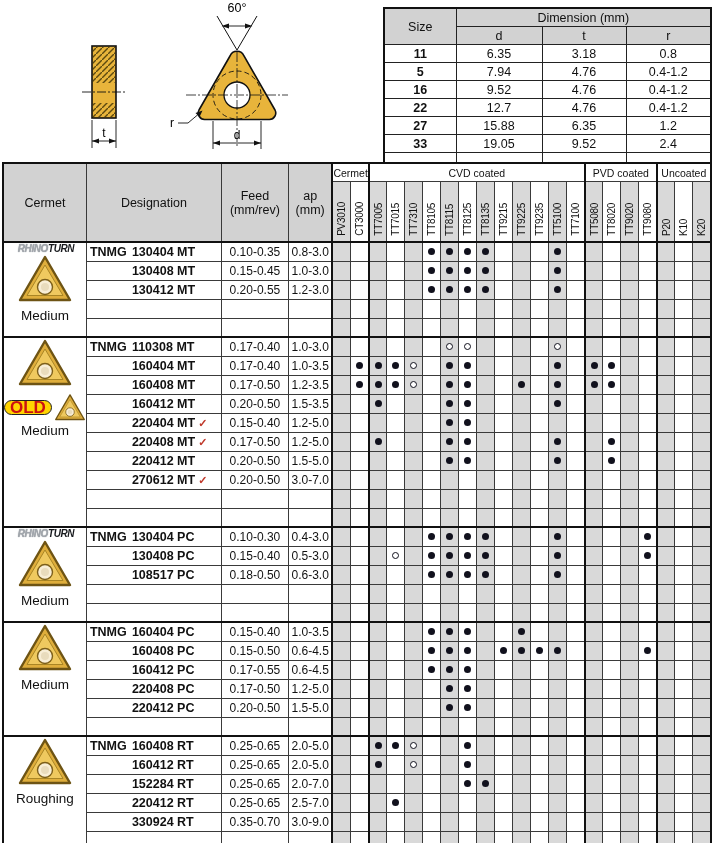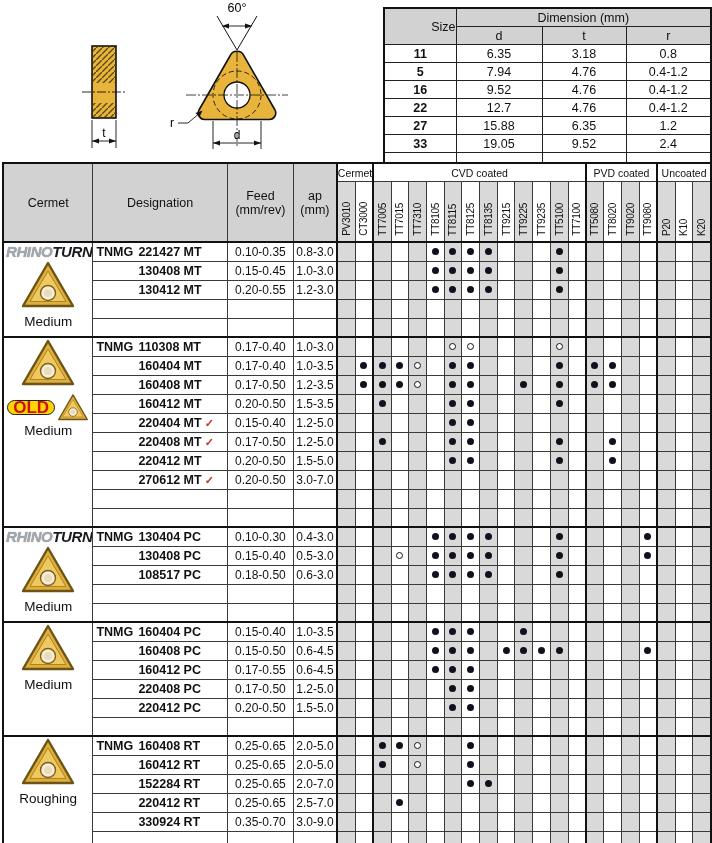--- a/index.html
+++ b/index.html
@@ -24,21 +24,21 @@
   #mainTable .pre{display:inline-block;width:42px;font-weight:bold;}
   #mainTable .chk{color:#c0392b;font-weight:bold;font-size:11px;margin-left:3px;}
   #mainTable .num{font-size:12px;text-align:center;background:#fff;}
   #mainTable .gc{text-align:center;vertical-align:middle;}
   #mainTable .bl2{border-left:2px solid #111;}
   #mainTable tr.gstart td{border-top:2px solid #111;}
   .dot{display:block;margin:0 auto;width:7px;height:7px;border-radius:50%;background:#11111d;}
   .ring{display:block;margin:0 auto;width:5px;height:5px;border-radius:50%;border:1.6px solid #11111d;background:#fff;}
   
   .insert-cell{vertical-align:top;text-align:center;background:#fff;padding-top:2px;}
-  .logo{font-size:15px;font-style:italic;font-weight:900;text-align:center;padding-left:2px;white-space:nowrap;letter-spacing:-0.4px;}
+  .logo{font-size:10px;font-style:italic;font-weight:900;text-align:center;padding-left:2px;white-space:nowrap;letter-spacing:-0.4px;}
   .logo .la{color:#a2a7ad;text-shadow:0 0 1px #7d8187;}
   .logo .lb{color:#17191d;}
   .ins-label{font-size:13.5px;color:#111;line-height:15px;}
   .badge-row{display:flex;align-items:center;justify-content:center;gap:2px;margin:1px 0;}
   .old-badge{display:inline-block;background:#ffd400;border:1.5px solid #222;border-radius:9px;color:#cc1111;font-weight:bold;font-size:17px;line-height:13px;padding:0 5px;}
   
   #wm{position:absolute;left:283px;top:390px;font-size:26px;font-weight:bold;letter-spacing:1px;
       color:rgba(196,205,219,0.85);text-shadow:0 0 2px rgba(255,255,255,0.9);pointer-events:none;z-index:5;}
   
   #diag{position:absolute;left:60px;top:0;}
@@ -97,21 +97,21 @@
 
   <table id="sizeTable">
     <colgroup>
         <col style="width:72px">
         <col style="width:86px">
         <col style="width:84px">
         <col style="width:85px">
       </colgroup>
     <thead>
       <tr>
-        <th class="hd" rowspan="2" style="height:34px;text-align:right;">Size</th>
+        <th class="hd" rowspan="2" style="height:34px;">Size</th>
         <th class="hd" colspan="3">Dimension (mm)</th>
       </tr>
       <tr>
         <th class="hd" style="height:15px;">d</th>
         <th class="hd">t</th>
         <th class="hd">r</th>
       </tr>
     </thead>
     <tbody id="sizeBody">
         <tr>
@@ -225,21 +225,21 @@
         </tr>
       </thead>
     <tbody id="mainBody">
         <tr class="body gstart">
           <td class="insert-cell" rowspan="5"><div class="logo"><span class="la">RHINO</span><span class="lb">TURN</span></div><svg width="56" height="50" viewBox="0 0 56 50">
               <polygon points="28,3 53,46 3,46" fill="#dfae3c" stroke="#6e5414" stroke-width="2.4" stroke-linejoin="round"></polygon>
               <polygon points="28,11 46,41.5 10,41.5" fill="#efc95f" stroke="#a98524" stroke-width="1"></polygon>
               <circle cx="28" cy="33" r="7.5" fill="#f8eed6" stroke="#7c5f1a" stroke-width="1.4"></circle>
               <circle cx="28" cy="33" r="4" fill="#e9dcbd"></circle>
             </svg><div class="ins-label">Medium</div></td>
-          <td class="des"><span class="pre">TNMG</span><span>221427 MT</span></td>
+          <td class="des"><span class="pre">TNMG</span><span>130404 MT</span></td>
           <td class="num">0.10-0.35</td>
           <td class="num">0.8-3.0</td>
           <td class="gc band bl2"></td>
           <td class="gc"></td>
           <td class="gc band bl2"></td>
           <td class="gc"></td>
           <td class="gc band"></td>
           <td class="gc">
             <span class="dot"></span>
           </td>

